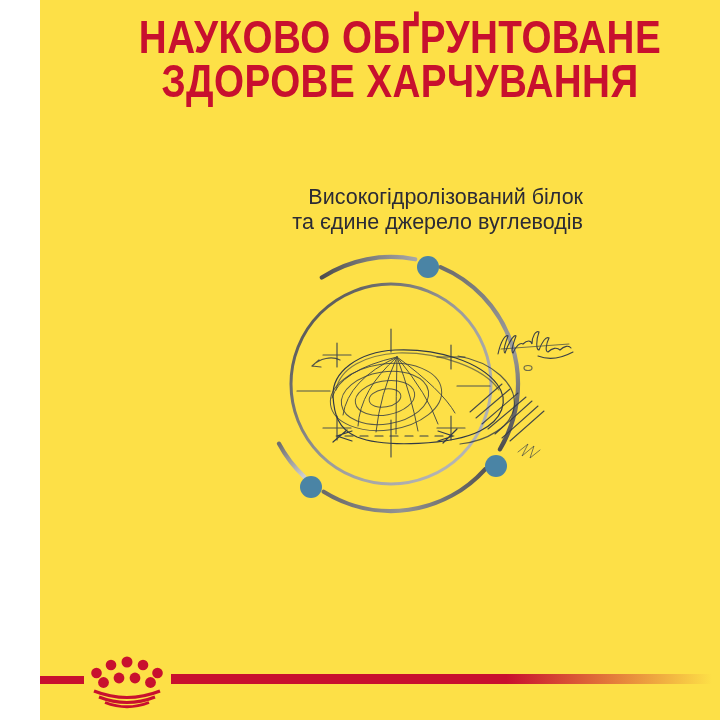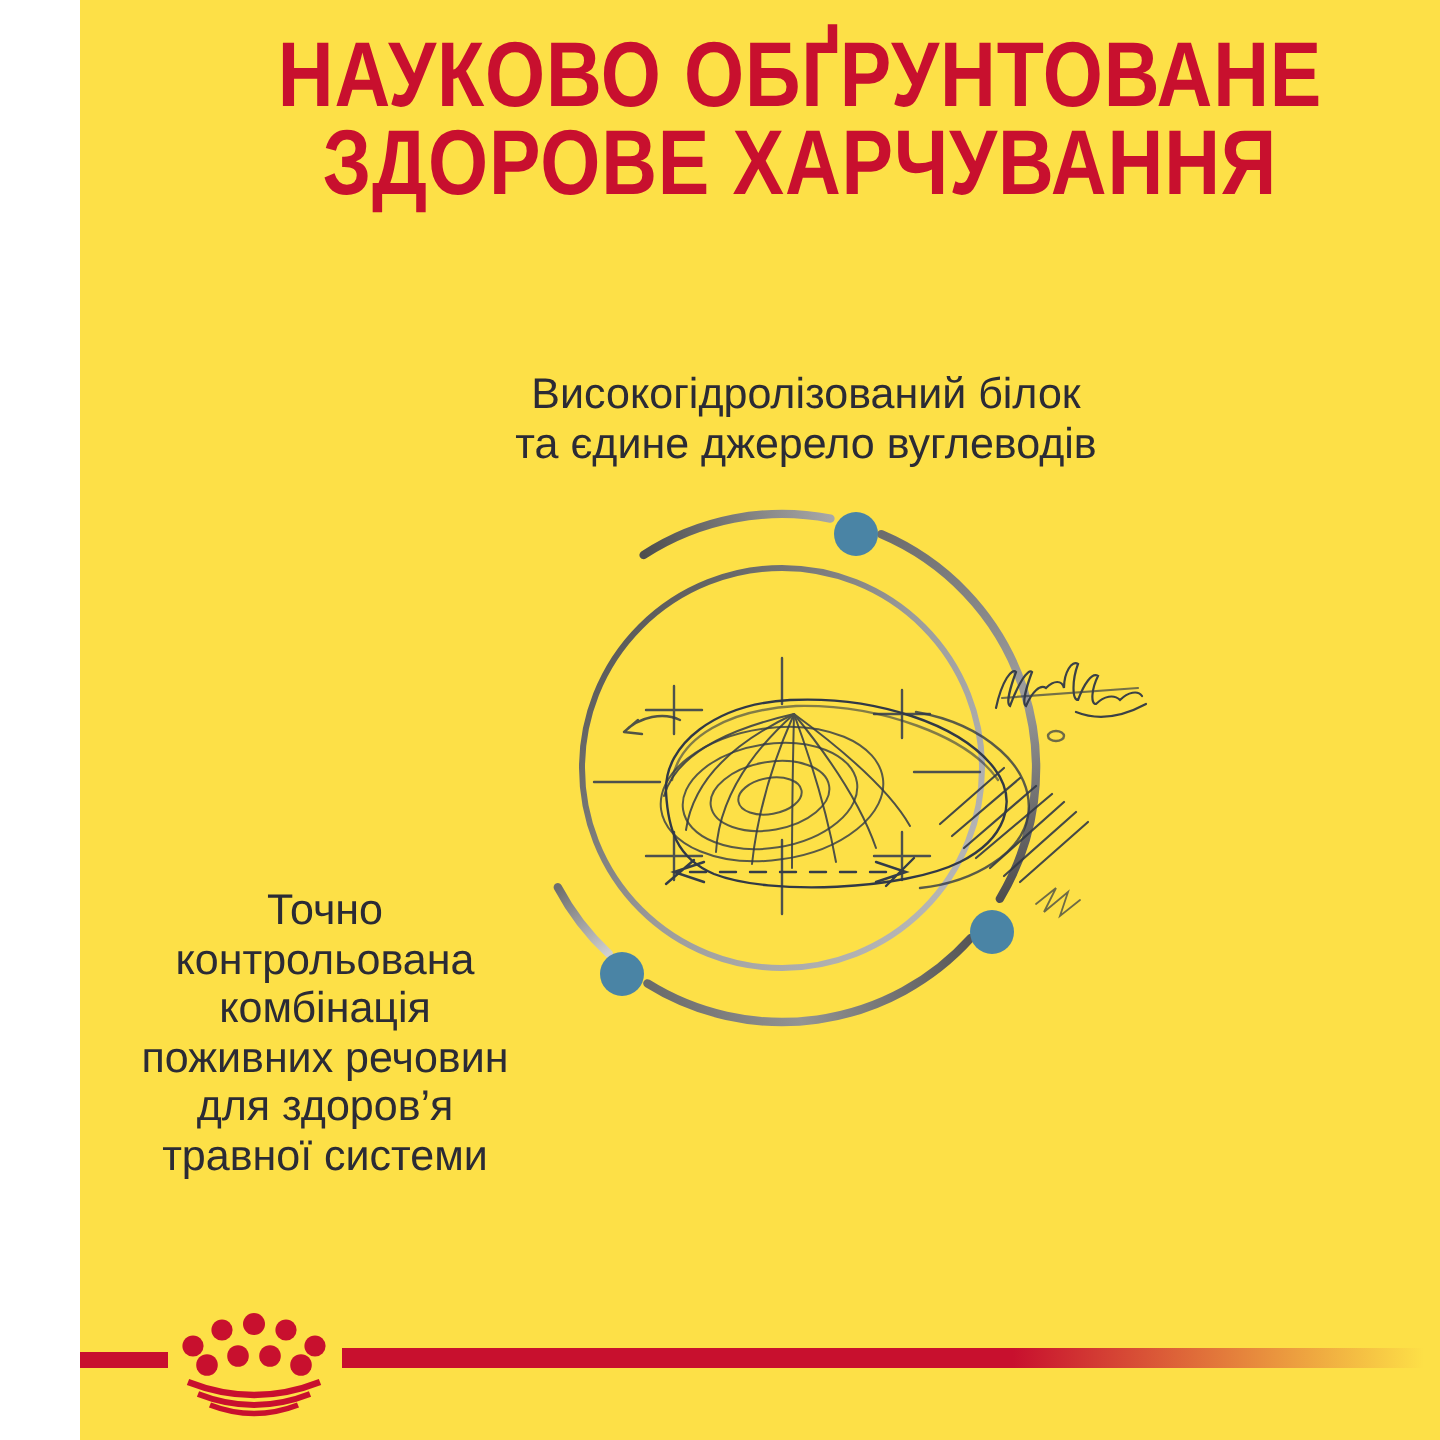--- a/index.html
+++ b/index.html
@@ -7,21 +7,21 @@
     position:relative;width:720px;height:720px;overflow:hidden;
     background:#fde047;font-family:"Liberation Sans","DejaVu Sans",sans-serif;margin-left:40px;
   }
   .heading{
     position:absolute;top:15px;left:0;width:720px;text-align:center;
     color:#C8102E;font-weight:700;font-size:46px;line-height:44px;
     transform:scaleX(0.84);transform-origin:50% 0;letter-spacing:0.5px;
     white-space:nowrap;
   }
   .callout{
-    position:absolute;white-space:pre-line;text-align:center;
+    position:absolute;white-space:pre-line;text-align:right;
     color:#2b2b35;font-size:21.5px;line-height:24.5px;
   }
   .callout-top{top:185px;left:183px;width:360px;}
   .callout-left{top:443px;left:15px;width:215px;}
   .callout-right{top:476px;left:438px;width:262px;}
   .diagram{position:absolute;left:0;top:0;width:720px;height:720px;}
 </style>
 </head>
 <body>
 
@@ -157,20 +157,14 @@
           <path d="M54 691 Q87 704 120 691" stroke-width="3.2"></path>
           <path d="M59 697 Q87 708 115 697" stroke-width="3"></path>
           <path d="M65 702.5 Q87 711 109 702.5" stroke-width="2.8"></path>
         </g>
       </g>
     </g>
   </svg>
 
   <div class="callout callout-top">Високогідролізований білок
 та єдине джерело вуглеводів</div>
-  <div class="callout callout-left">Точно
-контрольована
-комбінація
-поживних речовин
-для здоров’я
-травної системи</div>
 
 </div>
 
 </body></html>

